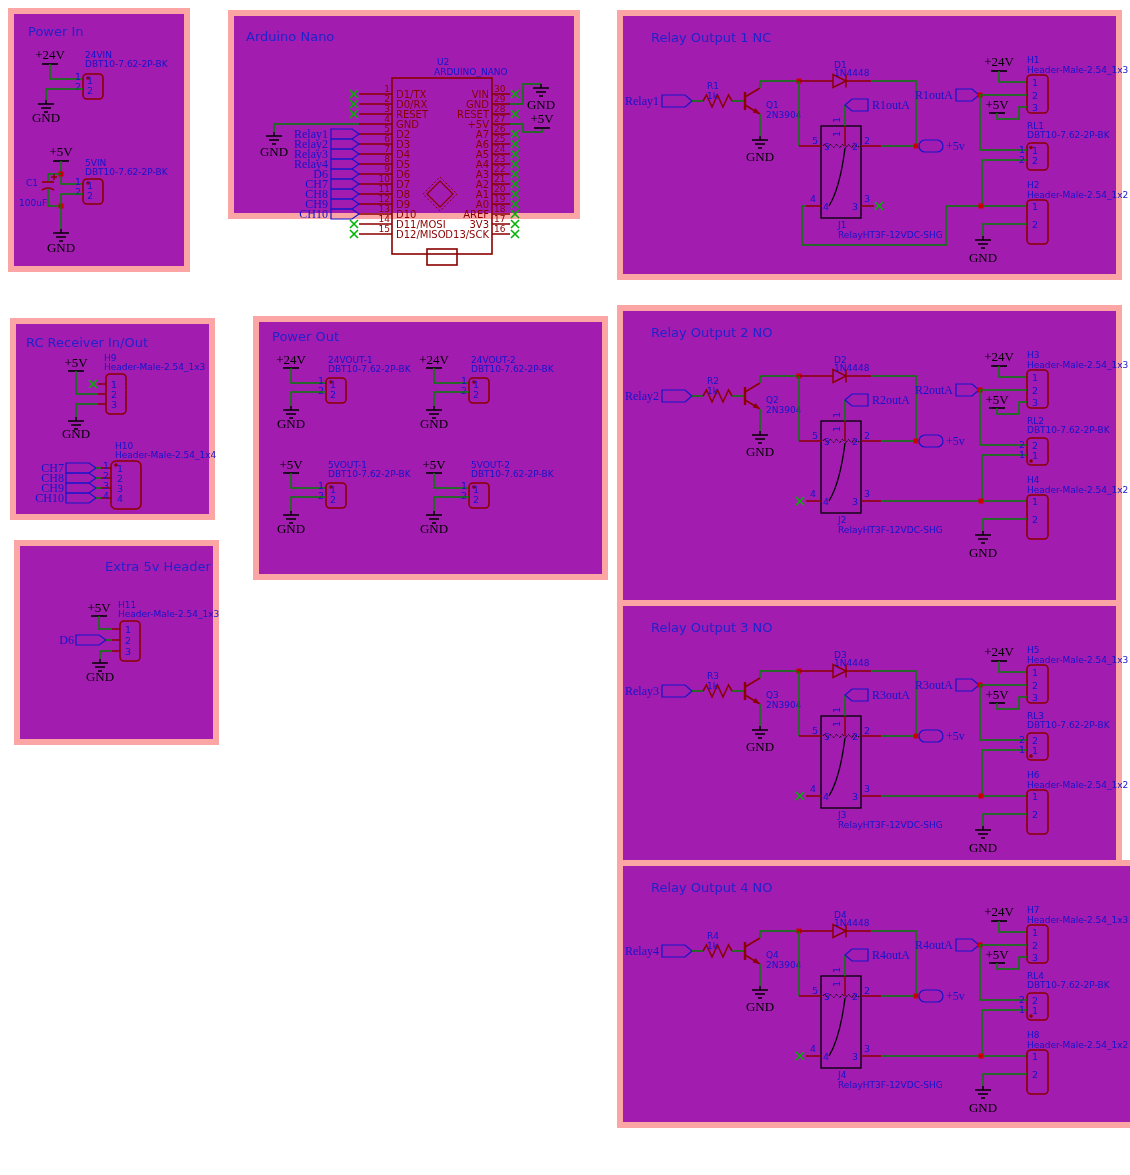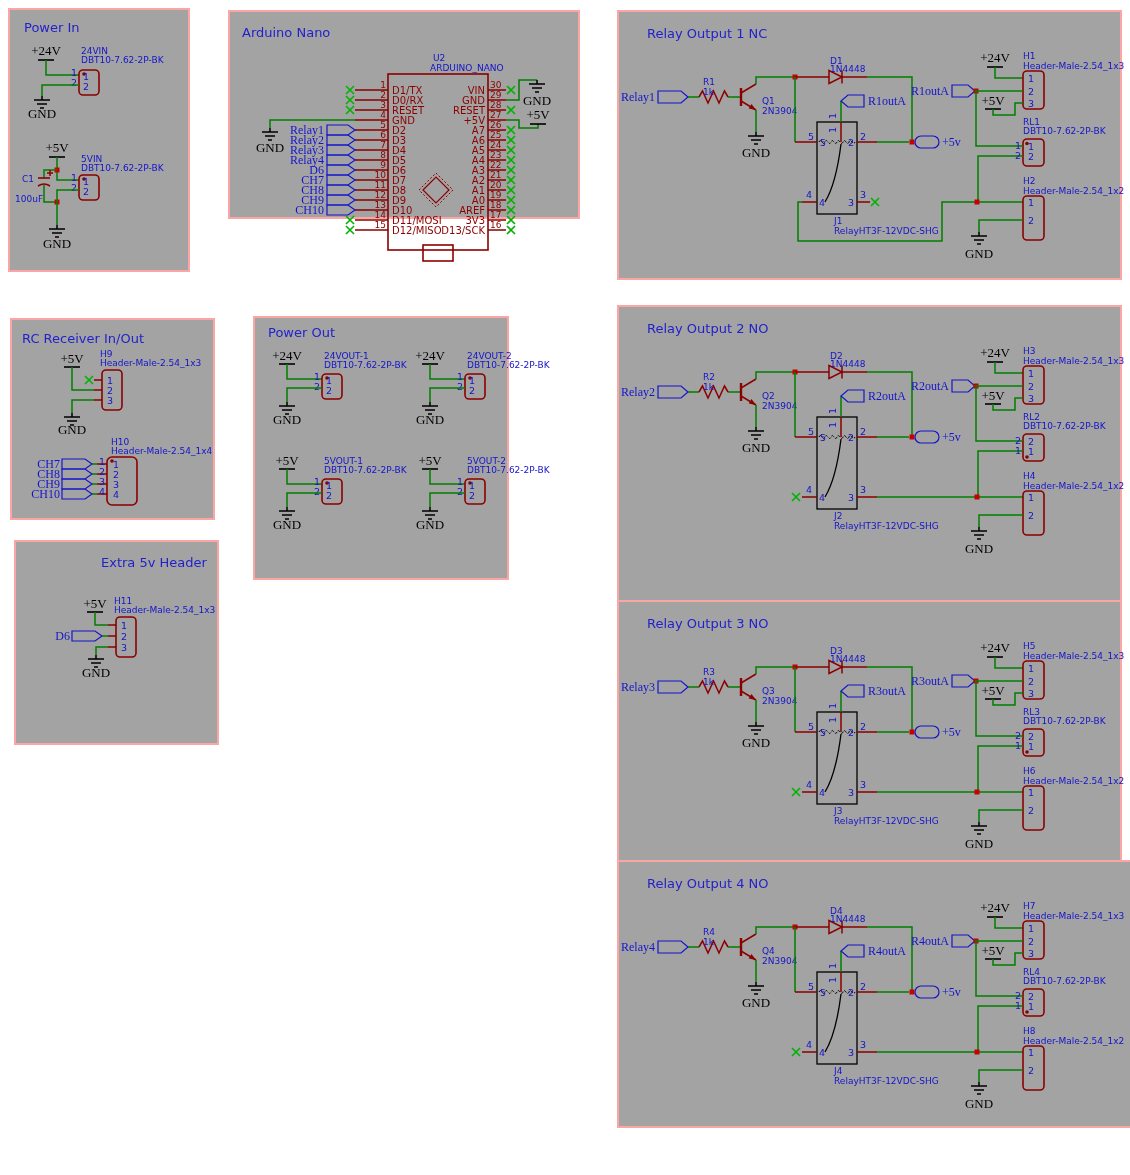--- a/index.html
+++ b/index.html
@@ -1,17 +1,17 @@
 <!DOCTYPE html>
 <html><head>
 <meta charset="utf-8">
 <style>
   html,body{margin:0;padding:0;background:#fff}
   #canvas{position:relative;width:1130px;height:1175px;background:#fff;font-family:"DejaVu Sans",sans-serif}
-  .block{position:absolute;background:#a3a3a3;border:2px solid #fca5a5;box-sizing:border-box}
+  .block{position:absolute;background:#a21caf;border:6px solid #fca5a5;box-sizing:border-box}
   svg{display:block;overflow:visible}
   text{font-family:"DejaVu Sans",sans-serif;fill:#1414cc}
   .tt{font-size:13px;fill:#2222cc}
   .lb{font-size:9px;fill:#1414cc}
   .pn{font-size:9.5px;fill:#1414cc}
   .no{font-size:9px;fill:#8b0000}
   .ard{font-size:10px;fill:#8b0000}
   .net{font-family:"Liberation Serif",serif;font-size:12px;fill:#1414cc}
   .pw{font-family:"Liberation Serif",serif;font-size:13px;fill:#000}
   .w{stroke:#008000;stroke-width:1.5;fill:none}
@@ -291,21 +291,21 @@
           <text class="net" text-anchor="end" x="48" y="158">CH8</text>
     <polygon class="fl" points="50,159 73,159 80,164 73,169 50,169"></polygon>
           <text class="net" text-anchor="end" x="48" y="168">CH9</text>
     <polygon class="fl" points="50,169 73,169 80,174 73,179 50,179"></polygon>
           <text class="net" text-anchor="end" x="48" y="178">CH10</text>
     <path class="w" d="M80,144 H85 M80,154 H85 M80,164 H85 M80,174 H85"></path>
   </g>
 </svg>
 </div>
 
-<div class="block" style="left:253px;top:316px;width:256px;height:264px">
+<div class="block" style="left:253px;top:316px;width:355px;height:264px">
 <svg width="296" height="264" viewBox="0 0 296 264">
   <text class="tt" x="13" y="19">Power Out</text>
 
   <g>
     <text class="pw" text-anchor="middle" x="32" y="42">+24V</text>
     <use href="#pbar" x="32" y="46"></use>
           <path class="w" d="M32,46 V61 H67"></path>
     <text class="lb" x="69" y="41">24VOUT-1</text>
     <text class="lb" x="69" y="50">DBT10-7.62-2P-BK</text>
     <rect class="cmp" rx="4" x="67" y="56" width="20" height="25"></rect>

